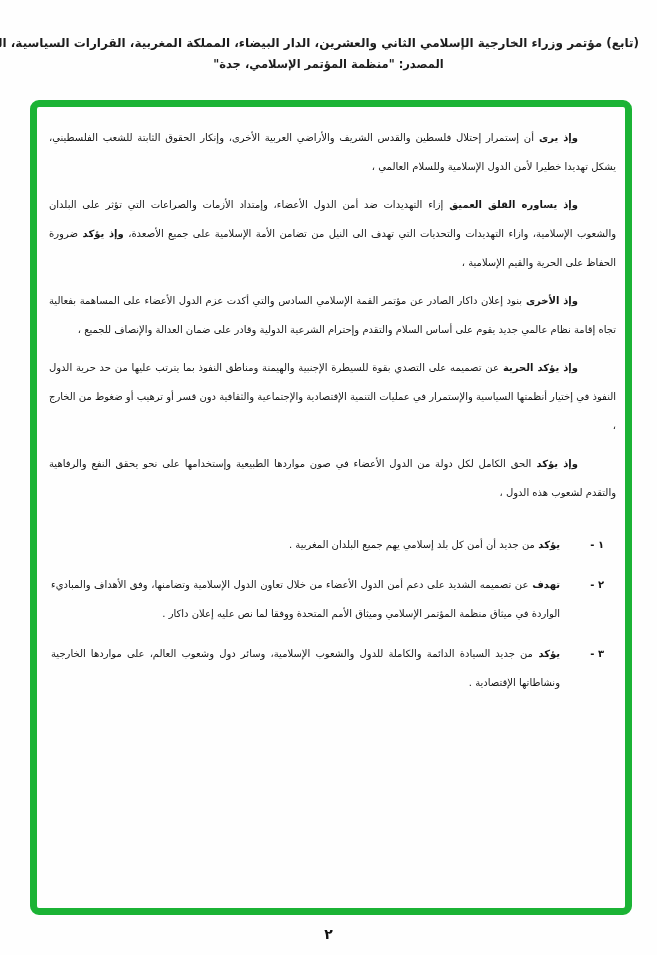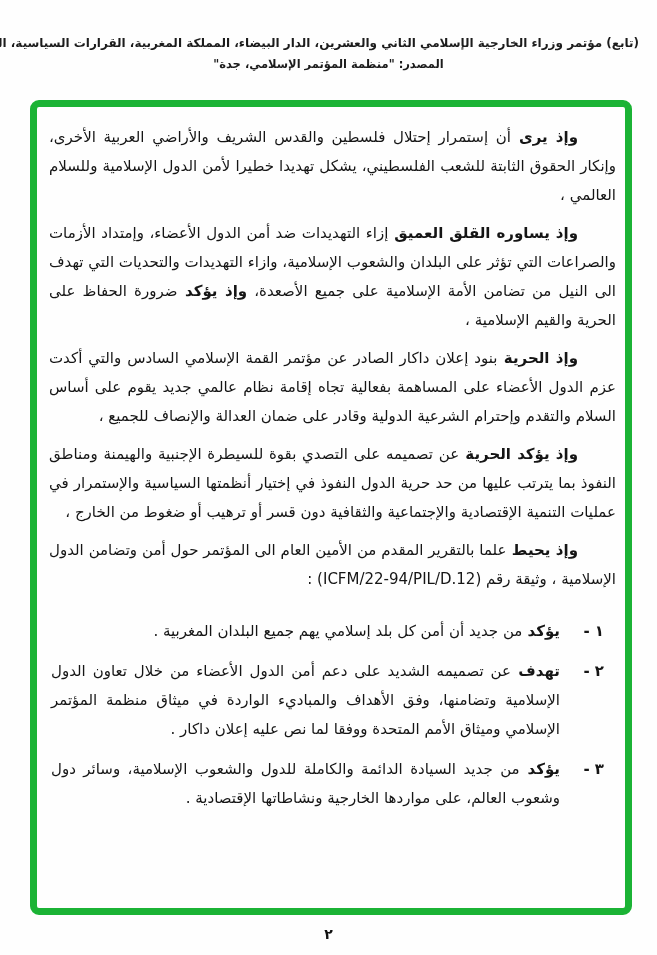--- a/index.html
+++ b/index.html
@@ -45,21 +45,21 @@
     width: 602px;
     height: 815px;
     border: 7px solid #1bb335;
     border-radius: 9px;
     box-sizing: border-box;
     background: transparent;
   }
   .frame-content {
     direction: rtl;
     padding: 16px 9px 0 12px;
-    font-size: 15px;
+    font-size: 10px;
     line-height: 29px;
     text-align: justify;
   }
   .para {
     margin: 0 0 9px 0;
     text-indent: 38px;
   }
   .lead {
     font-weight: bold;
   }
@@ -106,26 +106,26 @@
     <div class="line2">المصدر: "منظمة المؤتمر الإسلامي، جدة"</div>
   </div>
 
   <div class="green-frame">
     <div class="frame-content">
 
       <p class="para"><span class="lead">وإذ يرى </span><span>أن إستمرار إحتلال فلسطين والقدس الشريف والأراضي العربية الأخرى، وإنكار الحقوق الثابتة للشعب الفلسطيني، يشكل تهديدا خطيرا لأمن الدول الإسلامية وللسلام العالمي ،</span></p>
 
       <p class="para"><span class="lead">وإذ يساوره القلق العميق </span><span>إزاء التهديدات ضد أمن الدول الأعضاء، وإمتداد الأزمات والصراعات التي تؤثر على البلدان والشعوب الإسلامية، وازاء التهديدات والتحديات التي تهدف الى النيل من تضامن الأمة الإسلامية على جميع الأصعدة، </span><span class="lead">وإذ يؤكد </span><span>ضرورة الحفاظ على الحرية والقيم الإسلامية ،</span></p>
 
-      <p class="para"><span class="lead">وإذ الحرية </span><span>بنود إعلان داكار الصادر عن مؤتمر القمة الإسلامي السادس والتي أكدت عزم الدول الأعضاء على المساهمة بفعالية تجاه إقامة نظام عالمي جديد يقوم على أساس السلام والتقدم وإحترام الشرعية الدولية وقادر على ضمان العدالة والإنصاف للجميع ،</span></p>
+      <p class="para"><span class="lead">وإذ الأخرى </span><span>بنود إعلان داكار الصادر عن مؤتمر القمة الإسلامي السادس والتي أكدت عزم الدول الأعضاء على المساهمة بفعالية تجاه إقامة نظام عالمي جديد يقوم على أساس السلام والتقدم وإحترام الشرعية الدولية وقادر على ضمان العدالة والإنصاف للجميع ،</span></p>
 
       <p class="para"><span class="lead">وإذ يؤكد الحرية </span><span>عن تصميمه على التصدي بقوة للسيطرة الإجنبية والهيمنة ومناطق النفوذ بما يترتب عليها من حد حرية الدول النفوذ في إختيار أنظمتها السياسية والإستمرار في عمليات التنمية الإقتصادية والإجتماعية والثقافية دون قسر أو ترهيب أو ضغوط من الخارج ،</span></p>
 
+      <p class="para"><span class="lead">وإذ يؤكد </span><span>الحق الكامل لكل دولة من الدول الأعضاء في صون مواردها الطبيعية وإستخدامها على نحو يحقق النفع والرفاهية والتقدم لشعوب هذه الدول ،</span></p>
 
-      <p class="para"><span class="lead">وإذ يحيط </span><span>علما بالتقرير المقدم من الأمين العام الى المؤتمر حول أمن وتضامن الدول الإسلامية ، وثيقة رقم (ICFM/22-94/PIL/D.12) :</span></p>
 
       <div class="op-list">
 
         <div class="op-item">
           <div class="op-num">١ -</div>
           <div class="op-text"><span class="lead">يؤكد </span><span>من جديد أن أمن كل بلد إسلامي يهم جميع البلدان المغربية .</span></div>
         </div>
 
         <div class="op-item">
           <div class="op-num">٢ -</div>

